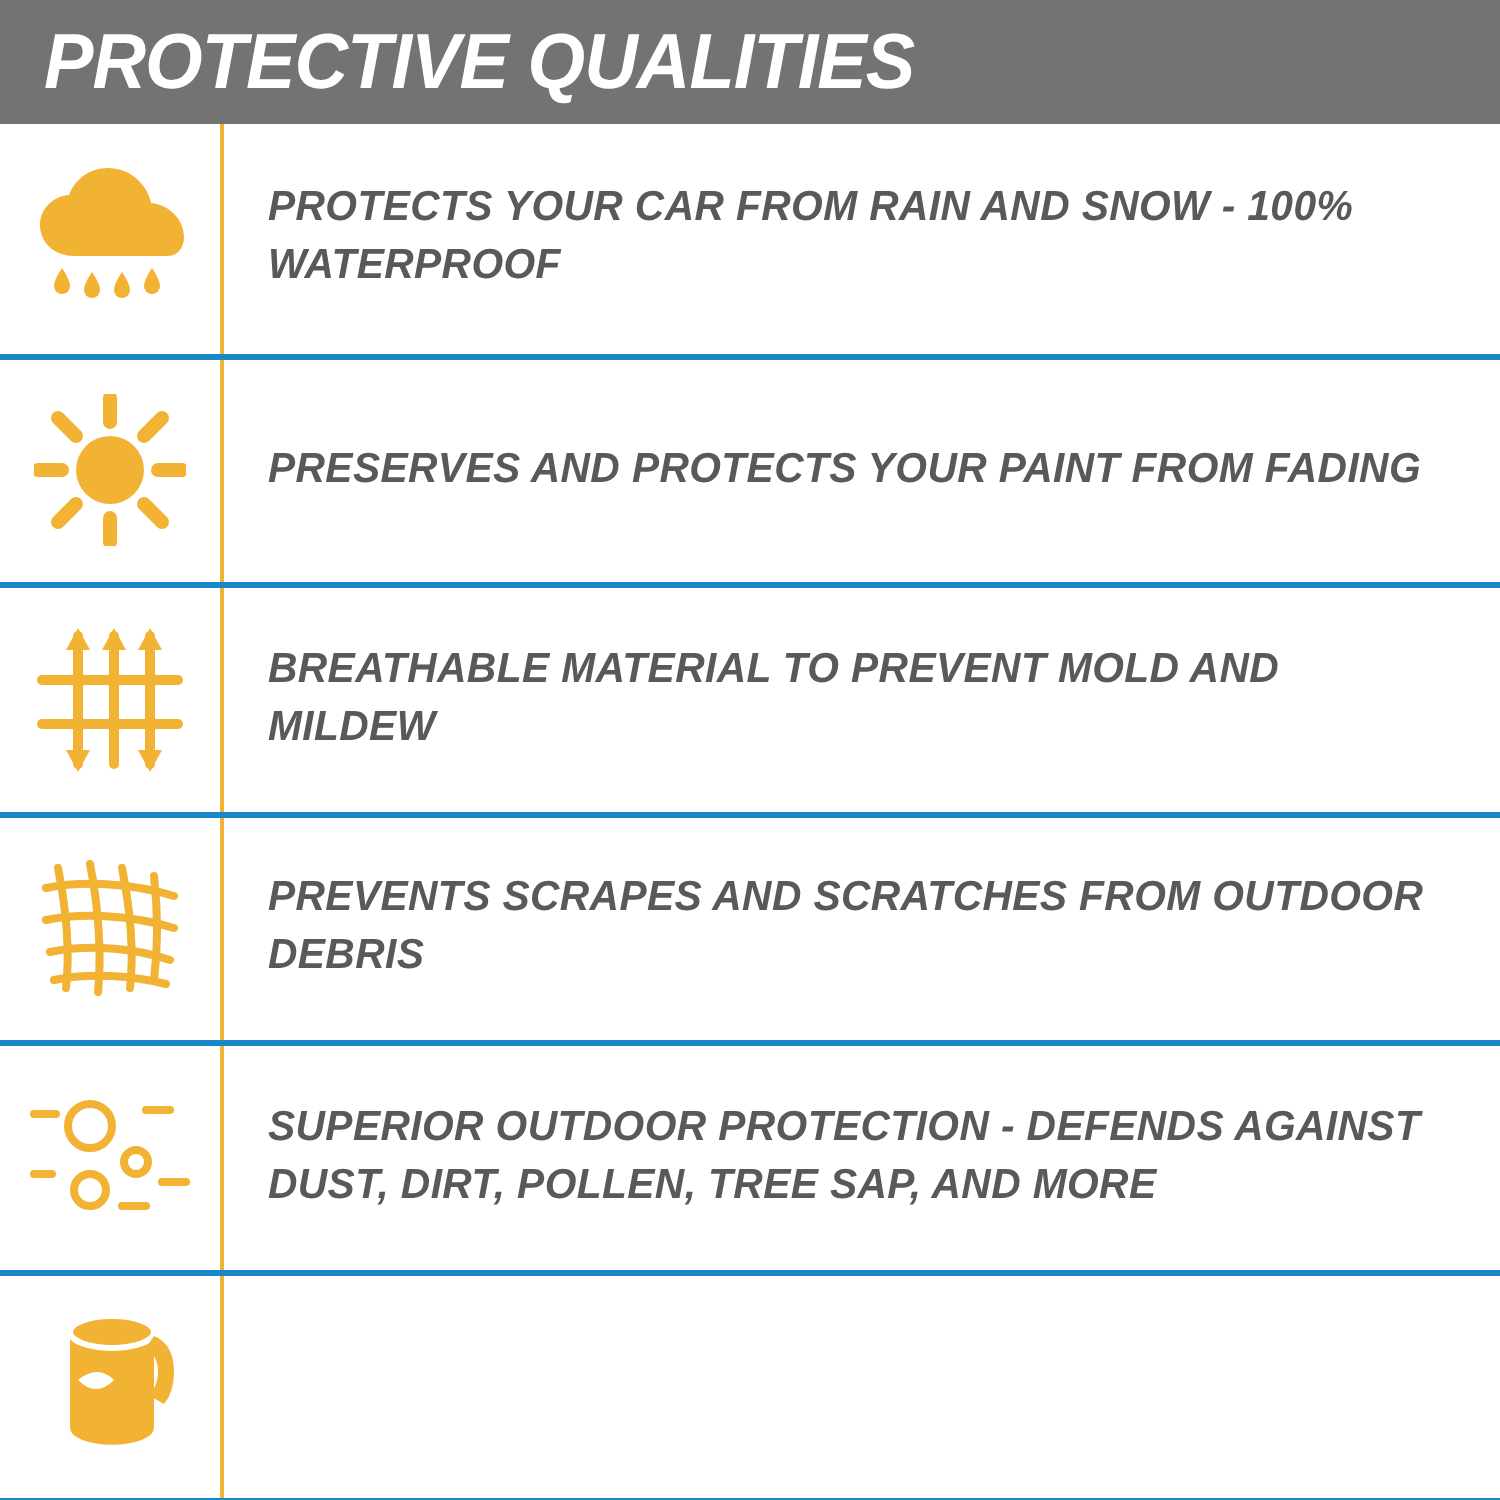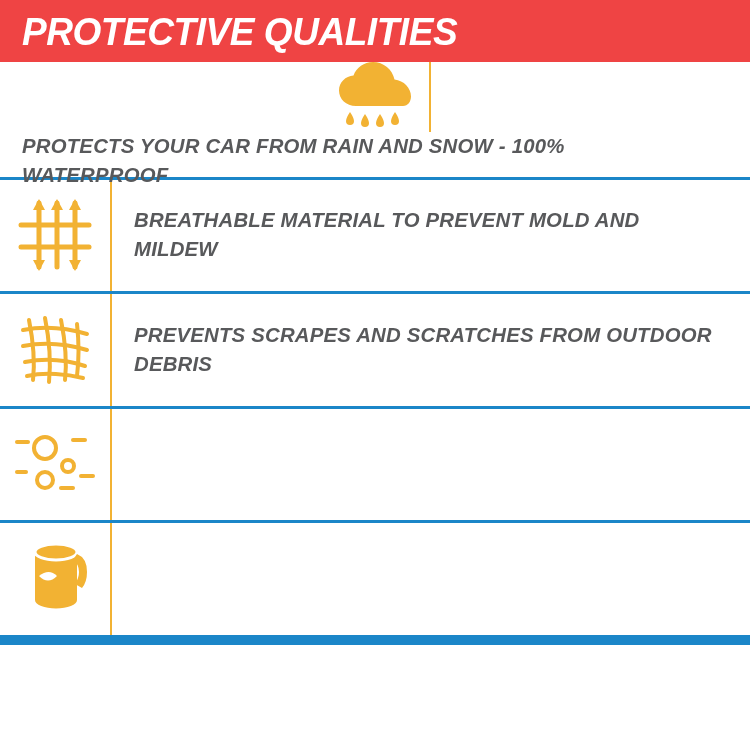--- a/index.html
+++ b/index.html
@@ -13,21 +13,21 @@
   #infographic {
     position: relative;
     width: 750px;
     height: 750px;
     background: #ffffff;
     box-sizing: border-box;
     overflow: hidden;
   }
   .header {
     height: 62px;
-    background: #ef4444;
+    background: #737373;
     display: flex;
     align-items: center;
     padding: 0 0 0 22px;
     box-sizing: border-box;
   }
   .header-title {
     color: #ffffff;
     font-size: 39px;
     font-weight: bold;
     font-style: italic;
@@ -43,21 +43,20 @@
   }
   .row {
     display: flex;
     align-items: center;
     border-top: 3px solid #1b86c8;
     box-sizing: border-box;
     height: 114.5px;
   }
   .row:first-child {
     border-top: none;
-    flex-direction: column;
   }
   .icon-cell {
     width: 112px;
     min-width: 112px;
     height: 100%;
     display: flex;
     align-items: center;
     justify-content: center;
     border-right: 2px solid #f2b233;
     box-sizing: border-box;
@@ -108,20 +107,42 @@
               <path d="M60 50 q4 6 4 9 a4 4 0 0 1 -8 0 q0 -3 4 -9"></path>
             </g>
           </svg>
         </span>
       </div>
       <div class="text-cell">
         <p>PROTECTS YOUR CAR FROM RAIN AND SNOW - 100% WATERPROOF</p>
       </div>
     </div>
 
+    <div class="row">
+      <div class="icon-cell">
+        <span>
+          <svg width="76" height="76" viewBox="0 0 76 76">
+            <circle cx="38" cy="38" r="17" fill="#f2b233"></circle>
+            <g stroke="#f2b233" stroke-width="7" stroke-linecap="round">
+              <line x1="38" y1="2" x2="38" y2="14"></line>
+              <line x1="38" y1="62" x2="38" y2="74"></line>
+              <line x1="2" y1="38" x2="14" y2="38"></line>
+              <line x1="62" y1="38" x2="74" y2="38"></line>
+              <line x1="12" y1="12" x2="21" y2="21"></line>
+              <line x1="55" y1="55" x2="64" y2="64"></line>
+              <line x1="64" y1="12" x2="55" y2="21"></line>
+              <line x1="21" y1="55" x2="12" y2="64"></line>
+            </g>
+          </svg>
+        </span>
+      </div>
+      <div class="text-cell">
+        <p>PRESERVES AND PROTECTS YOUR PAINT FROM FADING</p>
+      </div>
+    </div>
 
     <div class="row">
       <div class="icon-cell">
         <span>
           <svg width="76" height="72" viewBox="0 0 76 72">
             <g stroke="#f2b233" stroke-width="5" fill="none" stroke-linecap="round">
               <line x1="4" y1="26" x2="72" y2="26"></line>
               <line x1="4" y1="48" x2="72" y2="48"></line>
               <line x1="22" y1="4" x2="22" y2="68"></line>
               <line x1="40" y1="4" x2="40" y2="68"></line>
@@ -176,20 +197,23 @@
             <g stroke="#f2b233" stroke-width="4" stroke-linecap="round">
               <line x1="2" y1="10" x2="13" y2="10"></line>
               <line x1="2" y1="40" x2="11" y2="40"></line>
               <line x1="58" y1="8" x2="70" y2="8"></line>
               <line x1="46" y1="56" x2="58" y2="56"></line>
               <line x1="66" y1="44" x2="78" y2="44"></line>
             </g>
           </svg>
         </span>
       </div>
+      <div class="text-cell">
+        <p>SUPERIOR OUTDOOR PROTECTION - DEFENDS AGAINST DUST, DIRT, POLLEN, TREE SAP, AND MORE</p>
+      </div>
     </div>
 
     <div class="row">
       <div class="icon-cell">
         <span>
           <svg width="72" height="74" viewBox="0 0 72 74">
             <path fill="#f2b233" d="M16 10 h42 v48 a20 8 0 0 1 -42 0 z"></path>
             <ellipse cx="37" cy="10" rx="21" ry="8" fill="#f2b233"></ellipse>
             <ellipse cx="37" cy="10" rx="21" ry="8" fill="none" stroke="#ffffff" stroke-width="3"></ellipse>
             <path fill="#ffffff" d="M20 34 q10 -8 18 0 q-9 9 -18 0 z"></path>

